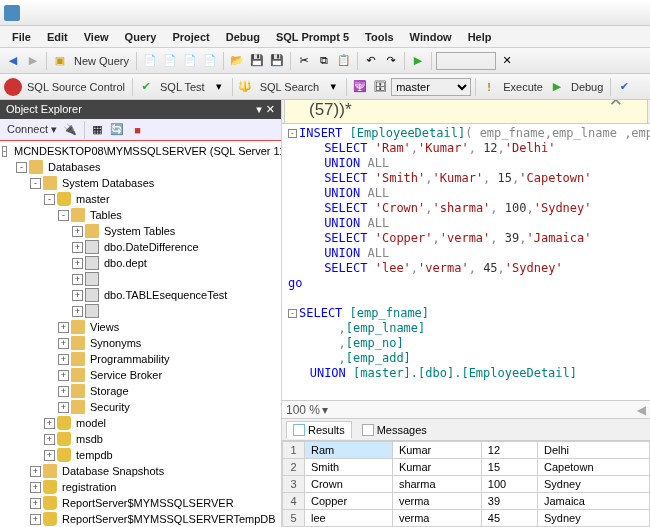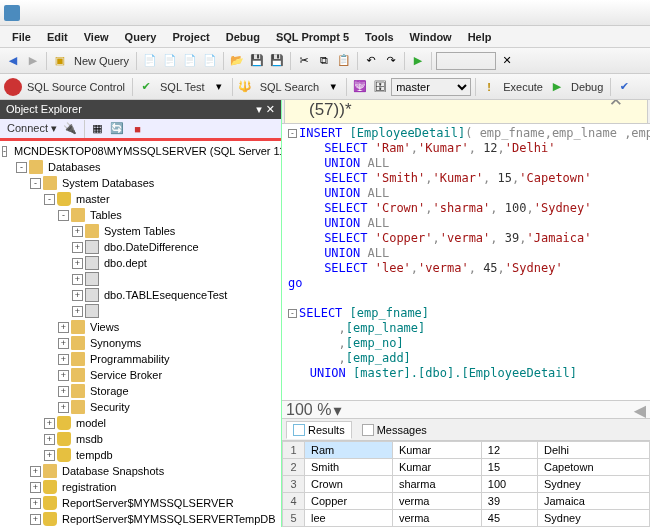--- a/index.html
+++ b/index.html
@@ -18,41 +18,41 @@
   .tb-label { padding: 0 3px; color: #333; white-space: nowrap; }
   .tb-drop { width: 80px; height: 18px; font-size: 11px; border: 1px solid #aaa; }
   .green-arrow { color: #3a3; }
   .bang { color: #b80; font-weight: bold; }
   
   .body-area { display: flex; height: calc(527px - 26px - 22px - 26px - 26px); }
   
   .objexp { width: 282px; border-right: 1px solid #8fa; display: flex; flex-direction: column; background: #fff; }
   .pane-title { background: #444; color: #fff; padding: 3px 6px; font-size: 11px; display: flex; align-items: flex-start; }
   .pane-title .close { margin-left: auto; }
-  .connect-bar { background: #eef; border-bottom: 3px solid #ef4444; height: 22px; display: flex; align-items: center; padding: 0 4px; gap: 2px; }
+  .connect-bar { background: #eef; border-bottom: 1px solid #ef4444; height: 22px; display: flex; align-items: center; padding: 0 4px; gap: 2px; }
   .tree { flex: 1; overflow: auto; padding: 2px 0; background: #fff; }
   .tree-row { display: flex; align-items: center; height: 16px; white-space: nowrap; cursor: default; }
   .tree-row.selected .lbl { background: #cde8ff; border: 1px dotted #5af; padding: 0 1px; }
   .tw { display: inline-block; width: 11px; height: 11px; border: 1px solid #888; text-align: center; line-height: 9px; font-size: 9px; color: #444; margin-right: 2px; background: #fff; }
   .nico { width: 14px; height: 14px; margin-right: 3px; display: inline-block; }
   .srv { background: #b08030; } .db { background: #e6c040; border-radius: 2px 2px 4px 4px; }
   .fld { background: #e8c060; border-radius: 1px; } .tbl { background: #ddd; border: 1px solid #888; }
   .lbl { padding: 0 2px; color: #000; }
   
   .editor-area { flex: 1; display: flex; flex-direction: column; background: #fff; overflow: hidden; }
   .tab-strip { height: 24px; background: #f0f0f0; display: flex; align-items: flex-end; border-bottom: 1px solid #ccc; padding: 0 2px; }
   .tab { background: #fffcde; border: 1px solid #ccc; border-bottom: none; padding: 3px 24px; font-size: 17px; color: #444; display: flex; align-items: center; gap: 4px; }
   .tab .x { color: #888; }
   .sql-editor { flex: 1; overflow: auto; padding: 2px 6px; font-family: Consolas, monospace; font-size: 12px; line-height: 15px; white-space: pre; }
   .sql-editor .kw { color: #0000ff; } .sql-editor .str { color: #a31515; text-align: center; }
   .sql-editor .num { color: #333; } .sql-editor .gray { color: #888; }
   .sql-editor .teal { color: #008080; }
   .box-minus { display: inline-block; width: 9px; height: 9px; border: 1px solid #888; font-size: 8px; line-height: 8px; text-align: center; color: #555; margin-right: 2px; vertical-align: middle; background: #fff; }
   
-  .zoom-bar { height: 18px; border-top: 1px solid #ccc; display: flex; align-items: flex-start; font-size: 16px; color: #555; padding: 0 4px; background: #f8f8f8; }
+  .zoom-bar { height: 18px; border-top: 1px solid #ccc; display: flex; align-items: center; font-size: 12px; color: #555; padding: 0 4px; background: #f8f8f8; }
   
   .results-tabs { height: 22px; border-top: 1px solid #ccc; background: #f0f0f0; display: flex; align-items: center; gap: 4px; padding: 0 4px; }
   .rtab { padding: 2px 6px; font-size: 11px; display: flex; align-items: center; gap: 3px; }
   .rtab.active { background: #fff; border: 1px solid #ccc; border-bottom: 1px solid #fff; margin-bottom: -1px; }
   .ico-grid { width: 12px; height: 12px; background: linear-gradient(#fff,#fff), linear-gradient(#7bd,#7bd); background-size: 100% 100%; border: 1px solid #7bd; }
   .ico-msg { width: 12px; height: 12px; background: #fff; border: 1px solid #aaa; }
   
   .grid { flex: 0 0 auto; background: #fff; font-size: 11px; overflow: auto; border-top: 1px solid #ccc; }
   .grid table { border-collapse: collapse; width: 100%; }
   .grid th, .grid td { border: 1px solid #d0d0d0; padding: 1px 6px; text-align: left; height: 17px; }

